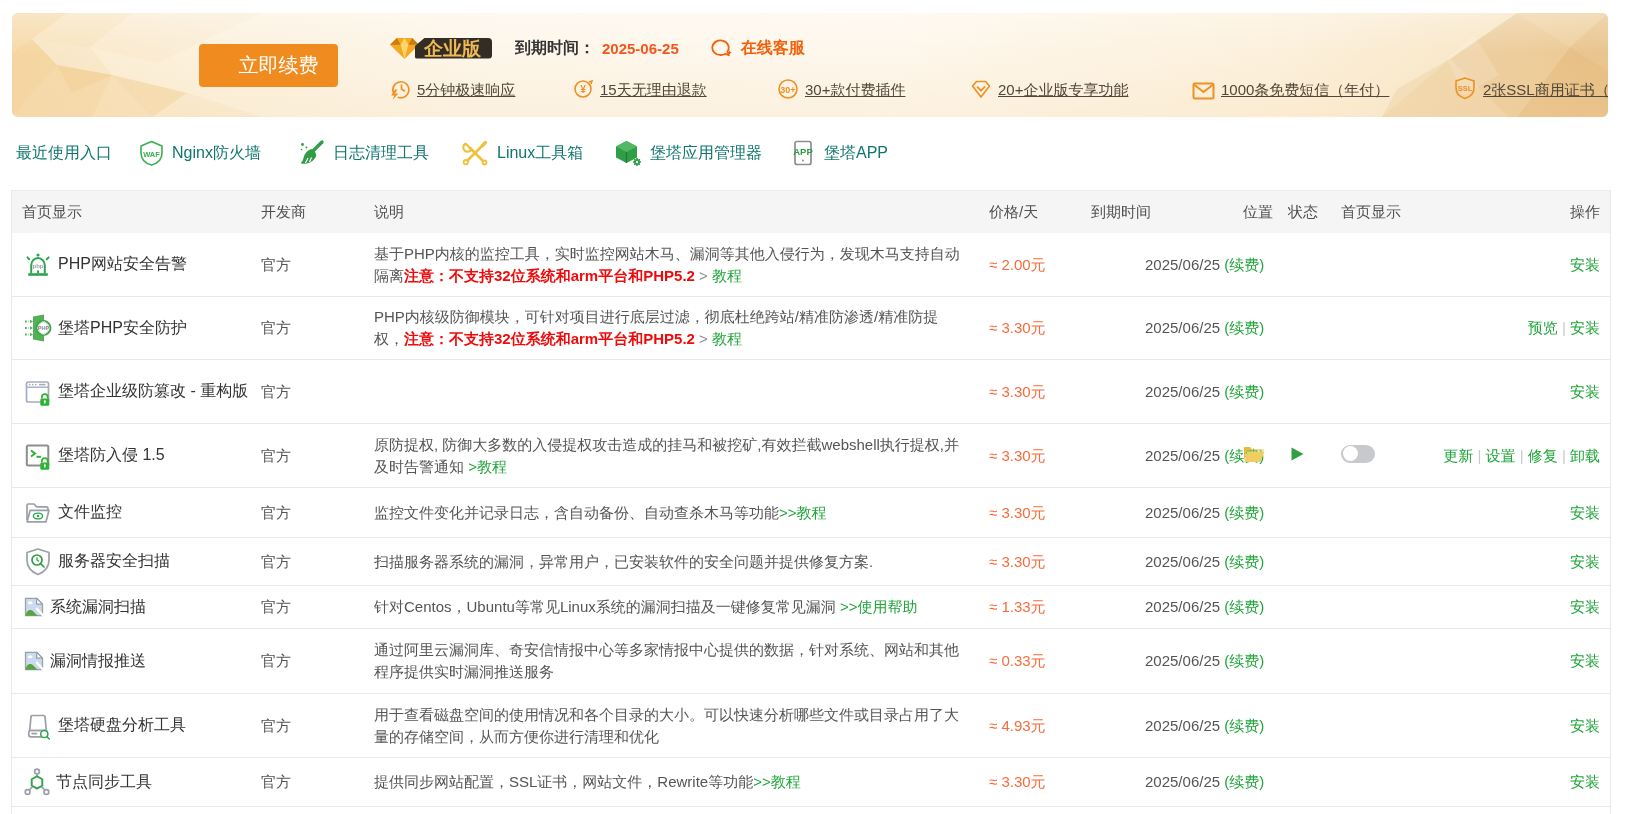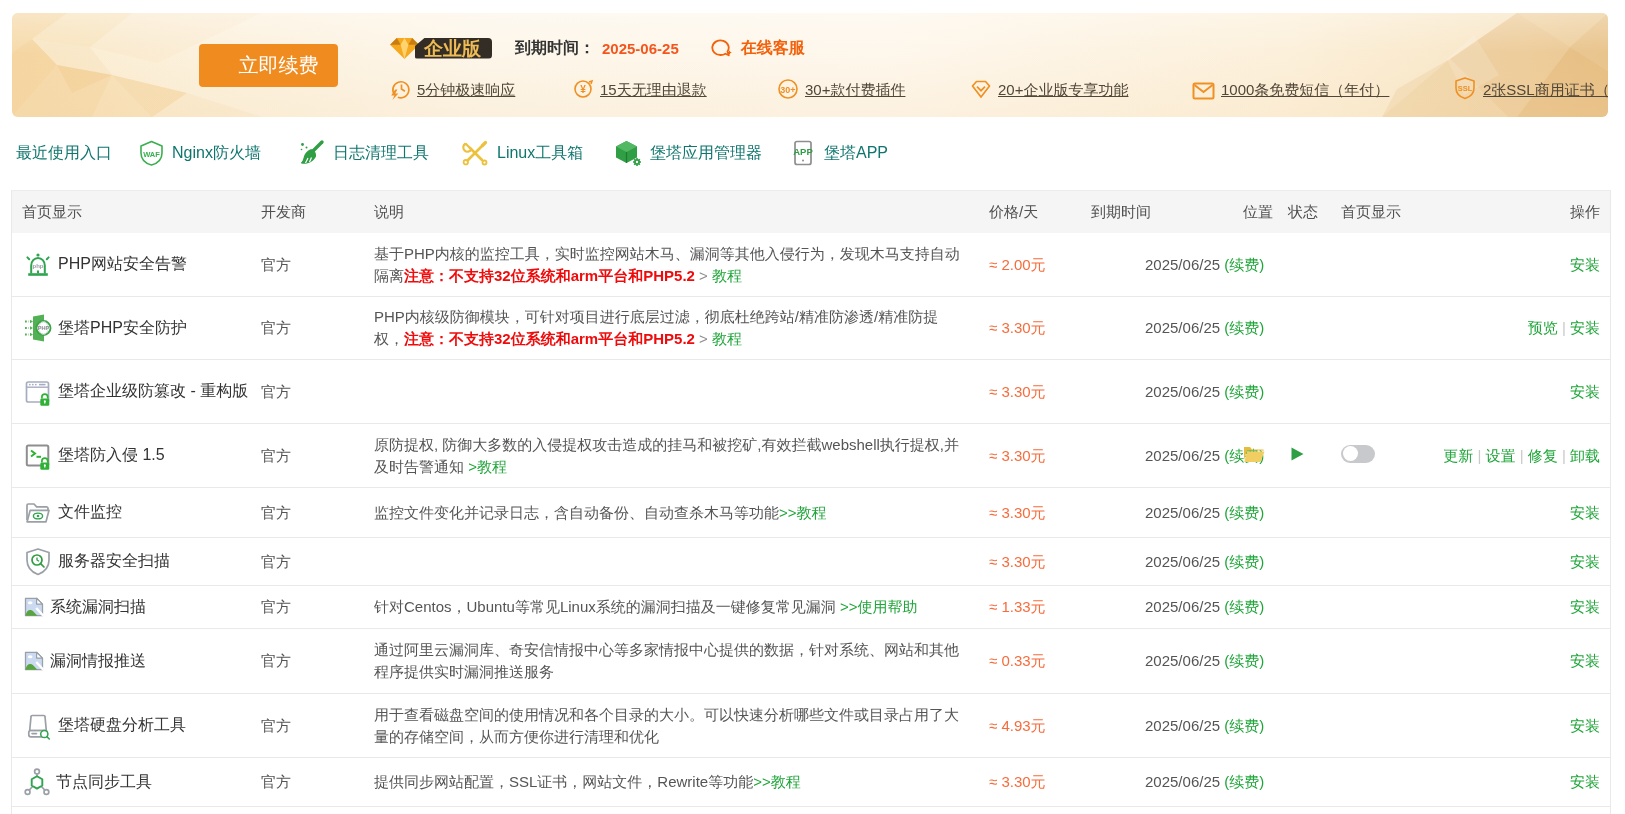--- a/index.html
+++ b/index.html
@@ -278,20 +278,21 @@
       <span class="cell c-name">
         <svg width="30" height="30" viewBox="0 0 30 30">
           <path d="M15 2 L26 5.5 V13 C26 20 21.5 25 15 27.5 C8.5 25 4 20 4 13 V5.5 Z" fill="none" stroke="#9aa0a6" stroke-width="1.7" stroke-linejoin="round"></path>
           <circle cx="14" cy="13" r="5" fill="none" stroke="#2f9e44" stroke-width="1.7"></circle>
           <path d="M17.6 16.6 L21 20" stroke="#2f9e44" stroke-width="1.7" stroke-linecap="round"></path>
           <path d="M14 10.5 V13 l2 1.2" fill="none" stroke="#2f9e44" stroke-width="1.3"></path>
         </svg>
         <span>服务器安全扫描</span>
       </span>
 <span class="cell c-dev">官方</span>
+<span class="cell c-desc">扫描服务器系统的漏洞，异常用户，已安装软件的安全问题并提供修复方案.</span>
 <span class="cell c-price">≈ 3.30元</span>
 <span class="cell c-date">2025/06/25 <span class="renewal">(续费)</span></span>
 <span class="cell c-act"><span class="grn">安装</span></span>
     </div>
 <div class="row" style="height:43px">
       <span class="cell c-name">
         <svg width="22" height="21" viewBox="0 0 22 21">
           <path d="M2.5 1.8 H13.6 L19.5 7.6 V19.2 H2.5 Z" fill="#ccdaf1" stroke="#98a0a8" stroke-width="1.3" stroke-linejoin="round"></path>
           <path d="M13.6 1.8 V7.6 H19.5 Z" fill="#fff" stroke="#98a0a8" stroke-width="1.2" stroke-linejoin="round"></path>
           <ellipse cx="7.2" cy="6.3" rx="2.3" ry="1.5" fill="#fff"></ellipse>

